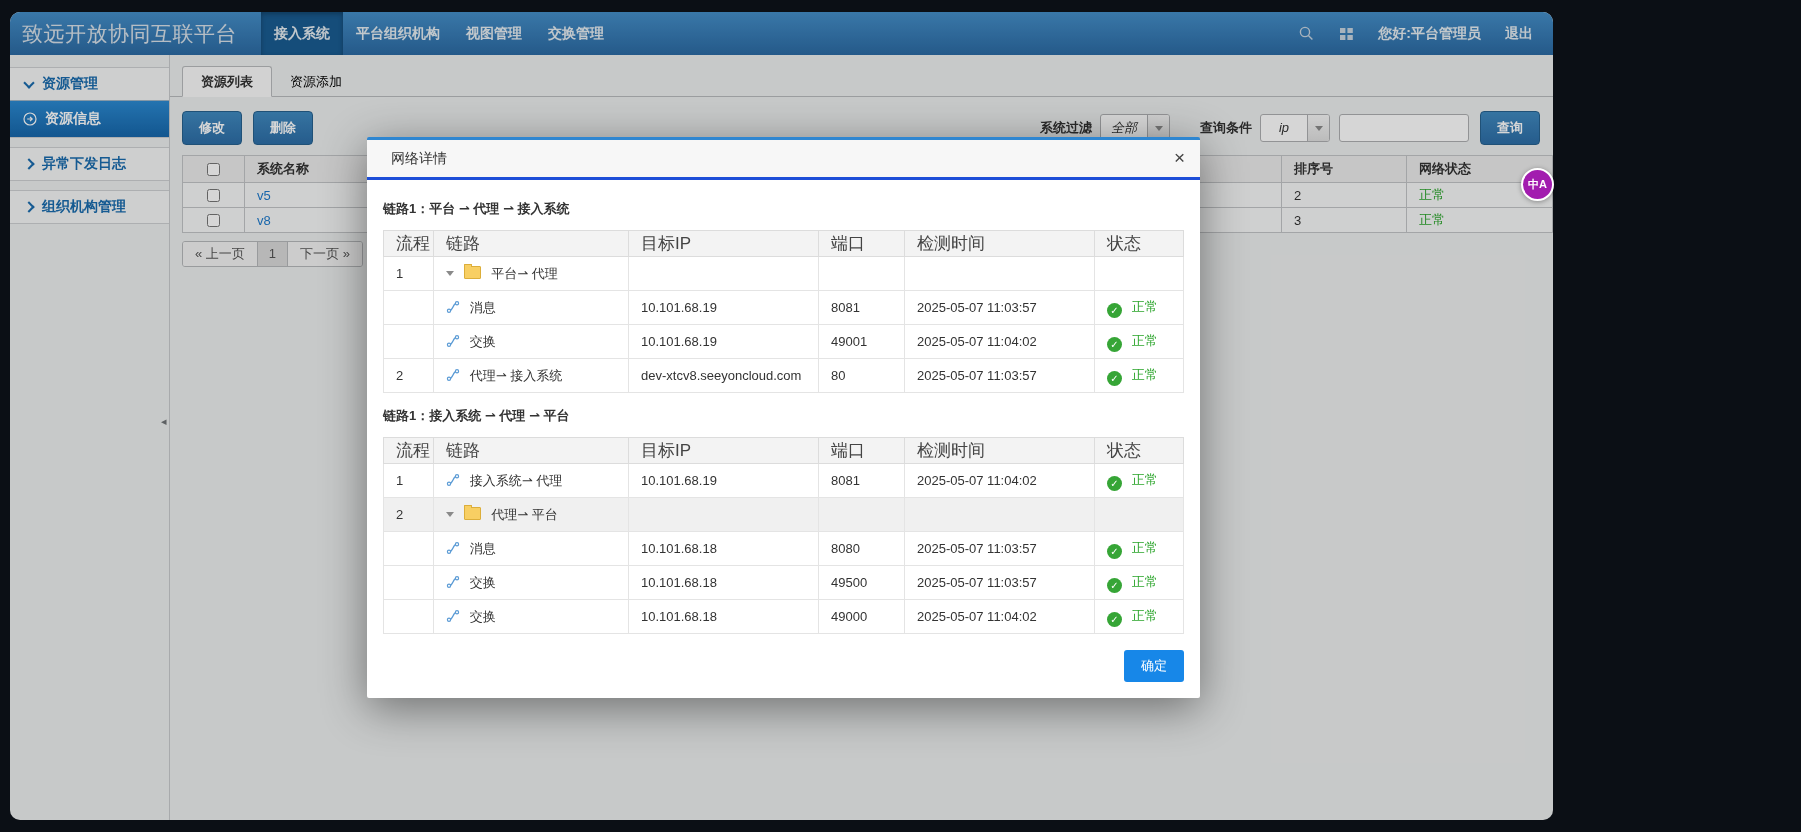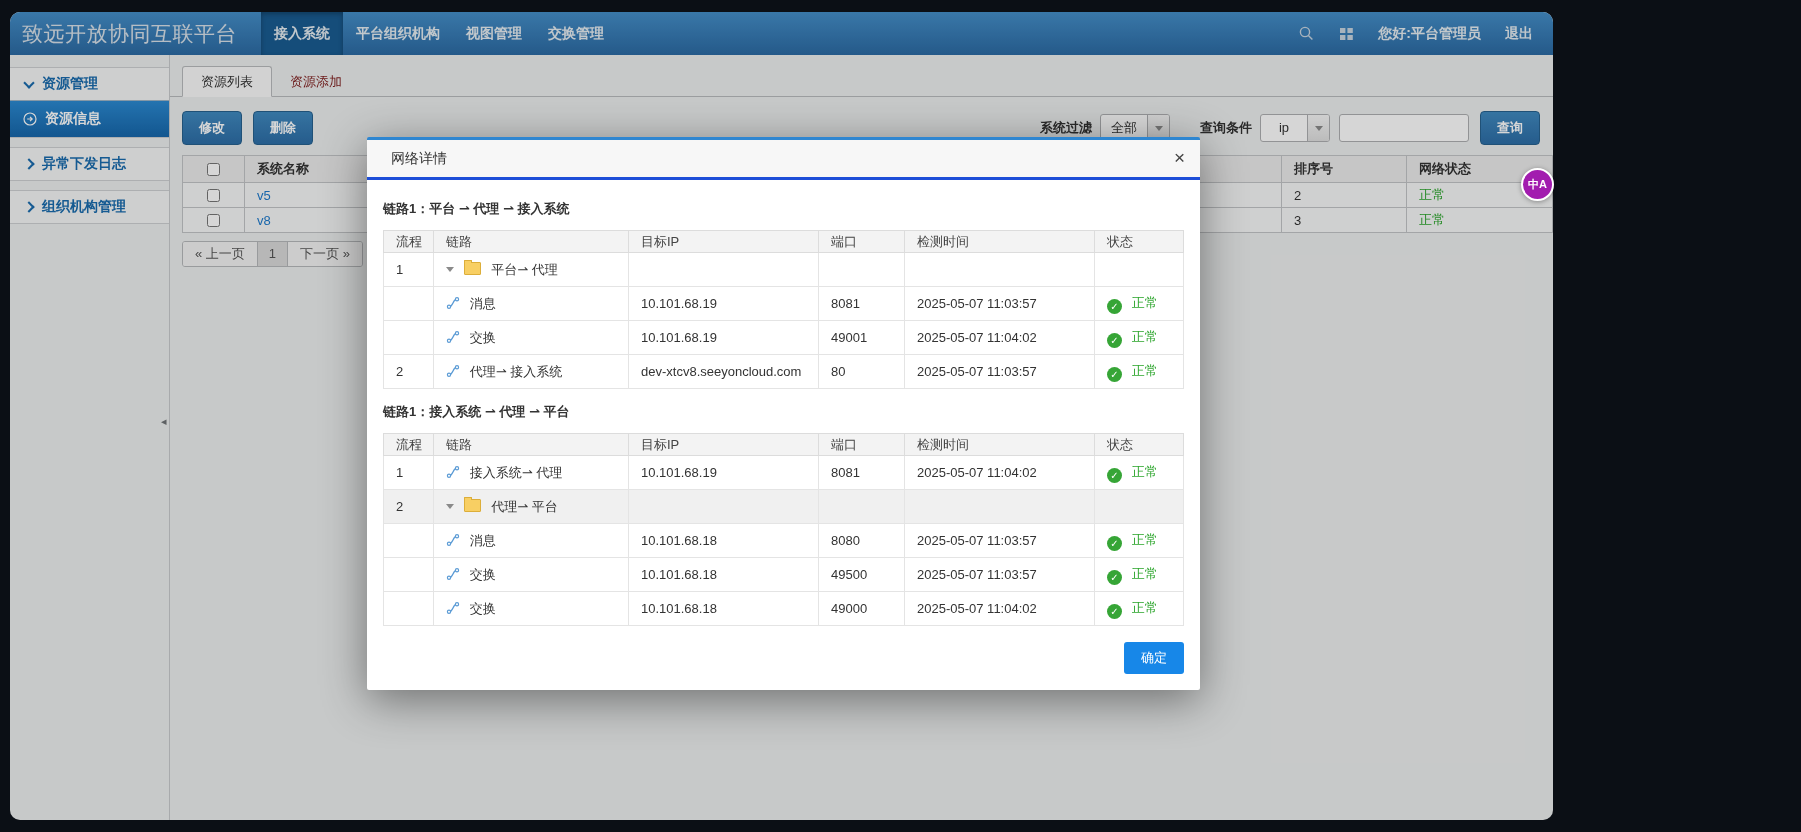--- a/index.html
+++ b/index.html
@@ -31,30 +31,30 @@
   .sitem{height:36px;display:flex;align-items:center;gap:8px;padding-left:13px;font-size:14px;
          font-weight:bold;color:#2c2c2c;cursor:pointer;border-top:1px solid #cfd1d3;}
   .sitem.active{background:linear-gradient(#2b8ad2,#1767ab);color:#fff;border-top-color:#9fb6c6;}
   .collapse-handle{position:absolute;left:151px;top:403px;font-size:11px;color:#6f7376;z-index:5;cursor:pointer;}
   
   .content{position:absolute;left:160px;top:43px;right:0;bottom:0;}
   .tabbar{position:absolute;top:11px;left:0;right:0;height:31px;border-bottom:1px solid #b9bcbe;
           padding-left:12px;box-sizing:border-box;}
   .tab{display:inline-block;height:30px;line-height:30px;padding:0 18px;font-size:13px;vertical-align:bottom;cursor:pointer;}
   .tab.active{background:#fbfbfb;border:1px solid #b9bcbe;border-bottom:1px solid #fbfbfb;
-              border-radius:3px 3px 0 0;font-weight:normal;color:#333;box-sizing:border-box;height:31px;text-align:center;}
-  .tab.inactive{color:#7f1d1d;}
+              border-radius:3px 3px 0 0;font-weight:bold;color:#333;box-sizing:border-box;height:31px;text-align:center;}
+  .tab.inactive{color:#000000;}
   .toolbar{position:absolute;top:54px;left:12px;right:13px;height:38px;display:flex;align-items:center;}
   .btn{background:linear-gradient(#418ac0,#2d6ea7);border:1px solid #27618e;border-radius:4px;color:#fff;
        font-weight:bold;font-size:13px;padding:7px 16px;margin-right:11px;cursor:pointer;font-family:inherit;}
   .sp{flex:1;}
   .lbl{font-size:13px;font-weight:bold;color:#333;margin-right:8px;}
   .lbl2{margin-left:30px;}
   .select{display:inline-flex;width:70px;height:28px;background:#fff;border:1px solid #aeb0b2;border-radius:3px;
-          overflow:hidden;box-sizing:border-box;cursor:pointer;}
+          overflow:hidden;box-sizing:border-box;cursor:pointer;font-style:italic;}
   .select .val{flex:1;text-align:center;line-height:26px;font-size:13px;color:#333;}
   .select .arr{width:21px;border-left:1px solid #aeb0b2;background:linear-gradient(#f7f7f7,#e0e0e0);
                display:flex;align-items:center;justify-content:center;}
   .select .arr i{width:0;height:0;border-left:4px solid transparent;border-right:4px solid transparent;border-top:5px solid #8a8a8a;}
   .qinput{width:130px;height:28px;box-sizing:border-box;border:1px solid #aeb0b2;border-radius:3px;background:#fff;
           margin-left:9px;padding:0 8px;font-size:13px;font-family:inherit;}
   .btnq{margin-left:11px;margin-right:0;}
   .rtable{position:absolute;top:100px;left:12px;border-collapse:collapse;table-layout:fixed;width:calc(100% - 12px);}
   .rtable th{background:#ececec;border:1px solid #c3c5c7;height:27px;font-size:13px;color:#333;text-align:left;
              padding-left:12px;font-weight:bold;box-sizing:border-box;}
@@ -77,21 +77,21 @@
          align-items:center;justify-content:center;z-index:60;box-shadow:0 1px 5px rgba(0,0,0,.35);cursor:pointer;}
   
   .modal{position:absolute;left:367px;top:137px;width:833px;z-index:100;background:#fff;border-radius:2px;
          box-shadow:0 10px 45px rgba(0,0,0,.45);border-top:3px solid #2e86d1;box-sizing:border-box;}
   .mhead{height:37px;line-height:37px;padding:0 24px;background:#f7f7f7;border-bottom:3px solid #1d4ed8;
          font-size:14px;color:#333;position:relative;}
   .mclose{position:absolute;right:15px;top:0;font-size:19px;color:#444;cursor:pointer;line-height:36px;}
   .mbody{padding:6px 16px 2px;}
   .msec-title{font-size:13px;font-weight:bold;color:#333;margin:14px 0 12px;}
   .mtable{width:100%;border-collapse:collapse;table-layout:fixed;}
-  .mtable th{background:#f3f3f3;border:1px solid #dcdcdc;height:22px;font-size:13px;font-weight:normal;color:#444;
+  .mtable th{background:#f3f3f3;border:1px solid #dcdcdc;height:22px;font-size:17px;font-weight:normal;color:#444;
              text-align:left;padding-left:12px;box-sizing:border-box;}
   .mtable td{border:1px solid #e4e4e4;height:34px;font-size:13px;color:#333;padding-left:12px;overflow:hidden;
              white-space:nowrap;box-sizing:border-box;}
   .mtable tr.shaded td{background:#f0f0f0;}
   .expander{display:inline-block;width:0;height:0;border-left:4px solid transparent;border-right:4px solid transparent;
             border-top:5px solid #8a8a8a;margin-right:6px;vertical-align:2px;cursor:pointer;}
   .folder{display:inline-block;width:15px;height:11px;background:#f8cf63;border:1px solid #dcae3a;border-radius:1px;
           position:relative;margin-right:7px;vertical-align:-1px;}
   .folder::before{content:"";position:absolute;left:-1px;top:-3px;width:6px;height:2px;background:#f8cf63;
                   border:1px solid #dcae3a;border-bottom:none;border-radius:1px 1px 0 0;}

